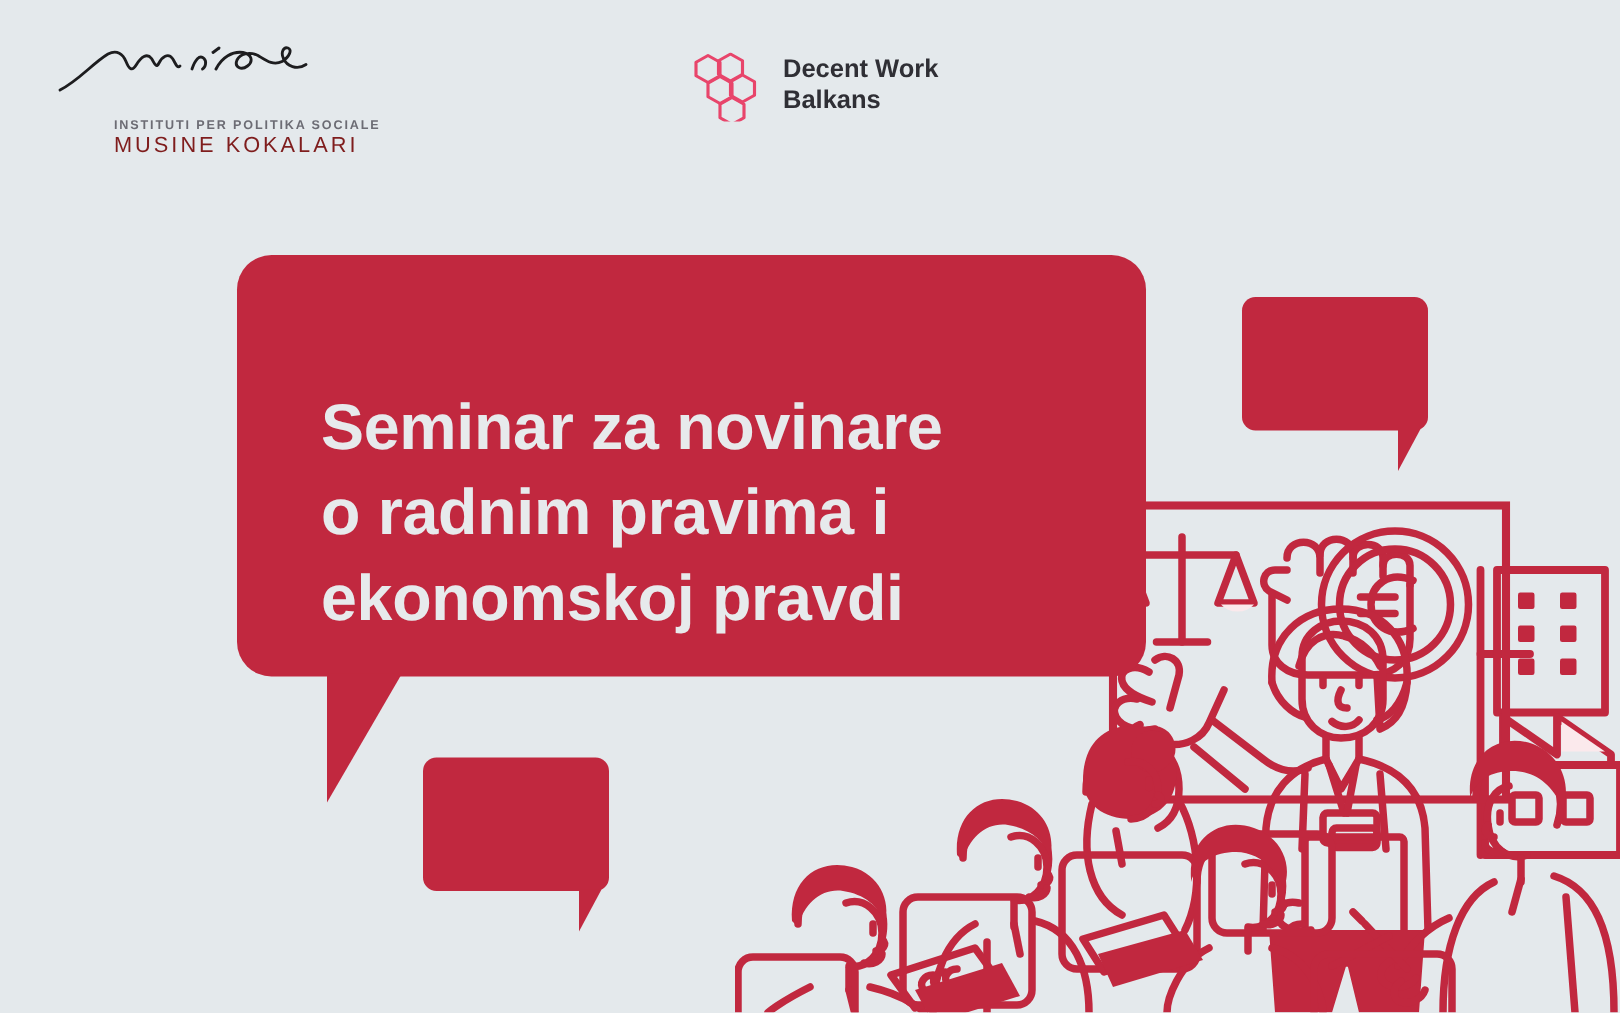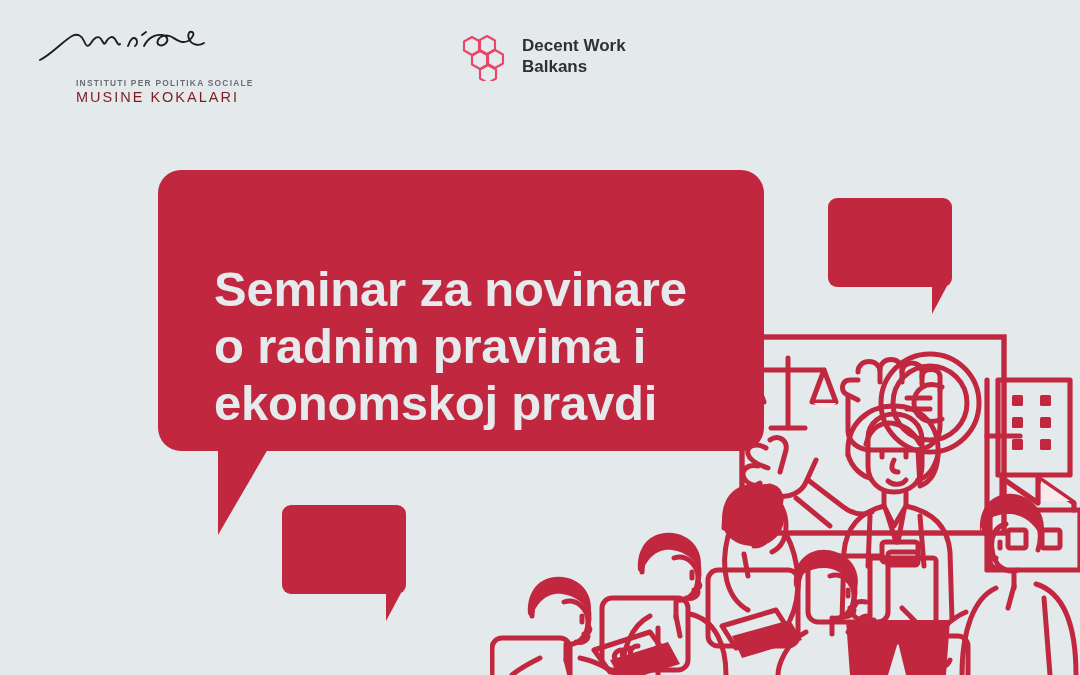--- a/index.html
+++ b/index.html
@@ -52,21 +52,21 @@
     left:158px;top:170px;width:606px;height:281px;
     border-radius:23px;
   }
   .bubble.main .tail{
     position:absolute;left:60px;top:279px;width:0;height:0;
     border-left:50px solid #c1283f;
     border-bottom:86px solid transparent;
   }
   .title{
     position:absolute;left:214px;top:228px;width:540px;
-    color:#e7eaec;font-weight:700;font-size:49px;line-height:57px;
+    color:#e7eaec;font-weight:700;font-size:43px;line-height:57px;
     letter-spacing:-.2px;white-space:pre-line;
   }
 
   .bubble.small-a{left:282px;top:505px;width:124px;height:89px;border-radius:9px;}
   .bubble.small-a .tail{
     position:absolute;left:104px;top:88px;width:0;height:0;
     border-left:15px solid #c1283f;
     border-bottom:28px solid transparent;
   }
   .bubble.small-b{left:828px;top:198px;width:124px;height:89px;border-radius:9px;}

